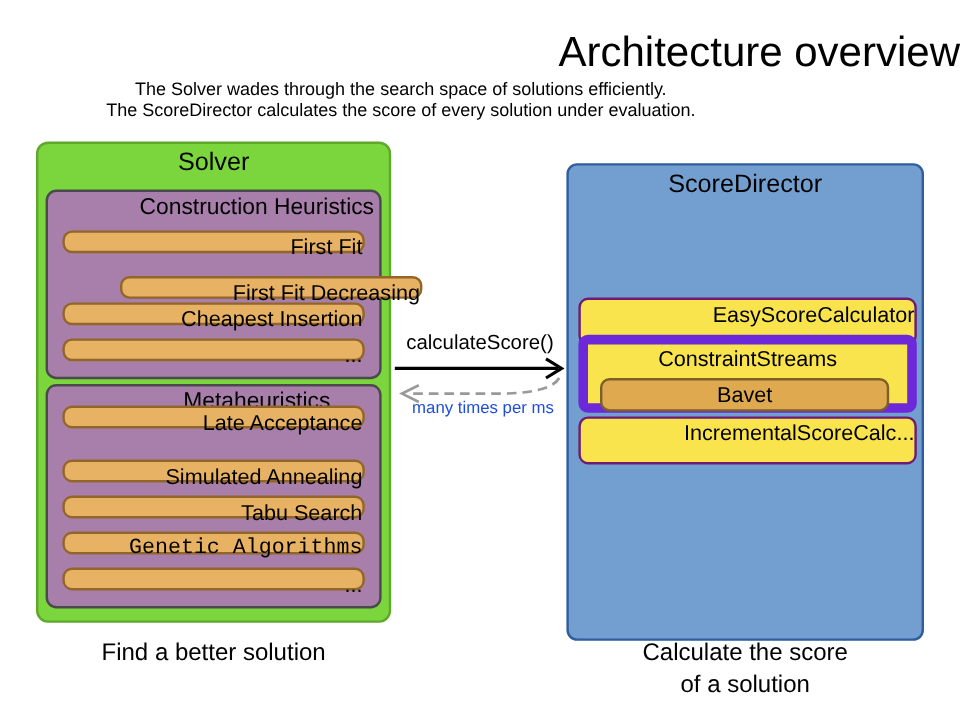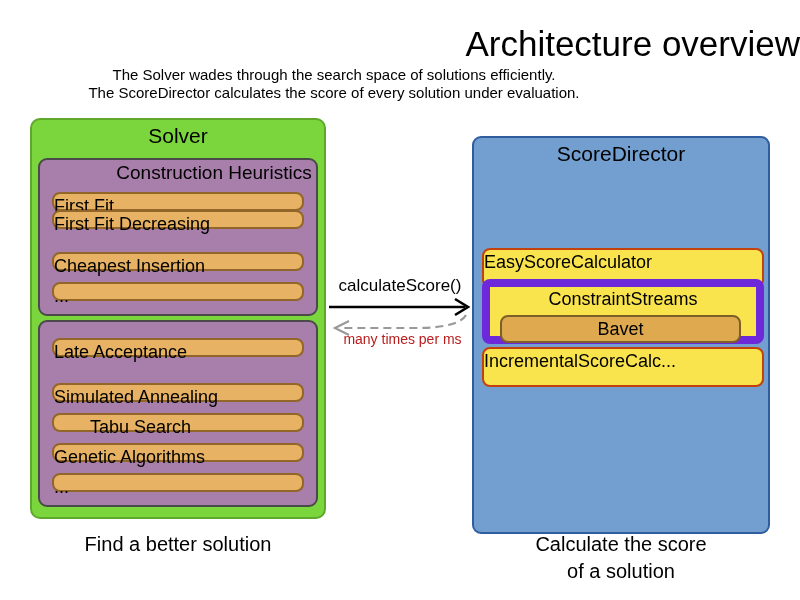--- a/index.html
+++ b/index.html
@@ -23,74 +23,75 @@
     left:6px;width:280px;
     background:#a87fab;border:2px solid #4a4a4a;border-radius:9px;
   }
   .group-box .group-label{width:100%;text-align:center;font-size:19px;padding-top:2px;margin-left:36px;}
   .group-ch{top:38px;height:158px;}
   .group-mh{top:200px;height:187px;}
 
   .item{
     left:12px;width:252px;height:19px;
     background:#e7b264;border:2px solid #916628;border-radius:8px;
-    text-align:left;font-size:18px;line-height:24px;
+    text-align:right;font-size:18px;line-height:24px;
   }
 
   
   .sd-box{
     left:472px;top:120px;width:298px;height:398px;
     background:#729fcf;border:2px solid #2f5d9e;border-radius:9px;margin-top:16px;
   }
   .calc{
     left:8px;width:282px;height:40px;
-    background:#fae44d;border:2px solid #c2410c;border-radius:8px;
-    text-align:left;font-size:18px;line-height:24px;
+    background:#fae44d;border:2px solid #701a75;border-radius:8px;
+    text-align:right;font-size:18px;line-height:24px;
   }
   .calc-wrap{
     left:8px;width:282px;height:65px;
     background:#fae44d;border:8px solid #6d28d9;border-radius:8px;
     text-align:center;font-size:18px;line-height:24px;
   }
   .bavet{
     left:10px;top:28px;width:241px;height:28px;
     background:#dea94f;border:2px solid #7d6028;border-radius:8px;
     text-align:center;font-size:18px;line-height:24px;
   }
 
   .arrow-label{left:328px;width:144px;top:276px;font-size:17px;text-align:center;}
-  .arrow-sublabel{left:330px;width:145px;top:331px;font-size:14px;color:#b91c1c;text-align:center;}
+  .arrow-sublabel{left:330px;width:145px;top:331px;font-size:14px;color:#1d4ed8;text-align:center;}
   .arrow-svg{left:320px;top:270px;width:160px;height:80px;}
 
   .caption-left{left:30px;top:531px;width:296px;font-size:20px;text-align:center;line-height:27px;}
   .caption-right{left:472px;top:531px;width:298px;font-size:20px;text-align:center;line-height:27px;}
 </style>
 </head>
 <body>
 
 <div class="abs title">Architecture overview</div>
 <div class="abs subtitle" style="top:66px;">The Solver wades through the search space of solutions efficiently.</div>
 <div class="abs subtitle" style="top:84px;">The ScoreDirector calculates the score of every solution under evaluation.</div>
 
 <div class="abs solver-box">
   <div class="container-label">Solver</div>
 
   <div class="abs group-box group-ch">
     <div class="group-label">Construction Heuristics</div>
     <div class="abs item" style="top:32px;">First Fit</div>
-    <div class="abs item" style="top:50px;">First Fit Decreasing</div>
+    <div class="abs item" style="top:70px;margin-left:48px;">First Fit Decreasing</div>
     <div class="abs item" style="top:92px;">Cheapest Insertion</div>
     <div class="abs item" style="top:122px;">...</div>
   </div>
 
   <div class="abs group-box group-mh">
+    <div class="group-label">Metaheuristics</div>
     <div class="abs item" style="top:16px;">Late Acceptance</div>
     <div class="abs item" style="top:61px;">Simulated Annealing</div>
     <div class="abs item" style="top:91px;padding-left:36px;">Tabu Search</div>
-    <div class="abs item" style="top:121px;">Genetic Algorithms</div>
+    <div class="abs item" style="top:121px;font-family:Liberation Mono, monospace;">Genetic Algorithms</div>
     <div class="abs item" style="top:151px;">...</div>
   </div>
 </div>
 
 <div class="abs sd-box">
   <div class="container-label">ScoreDirector</div>
 
   <div class="abs calc" style="top:110px;">EasyScoreCalculator</div>
 
   <div class="abs calc-wrap" style="top:141px;">

